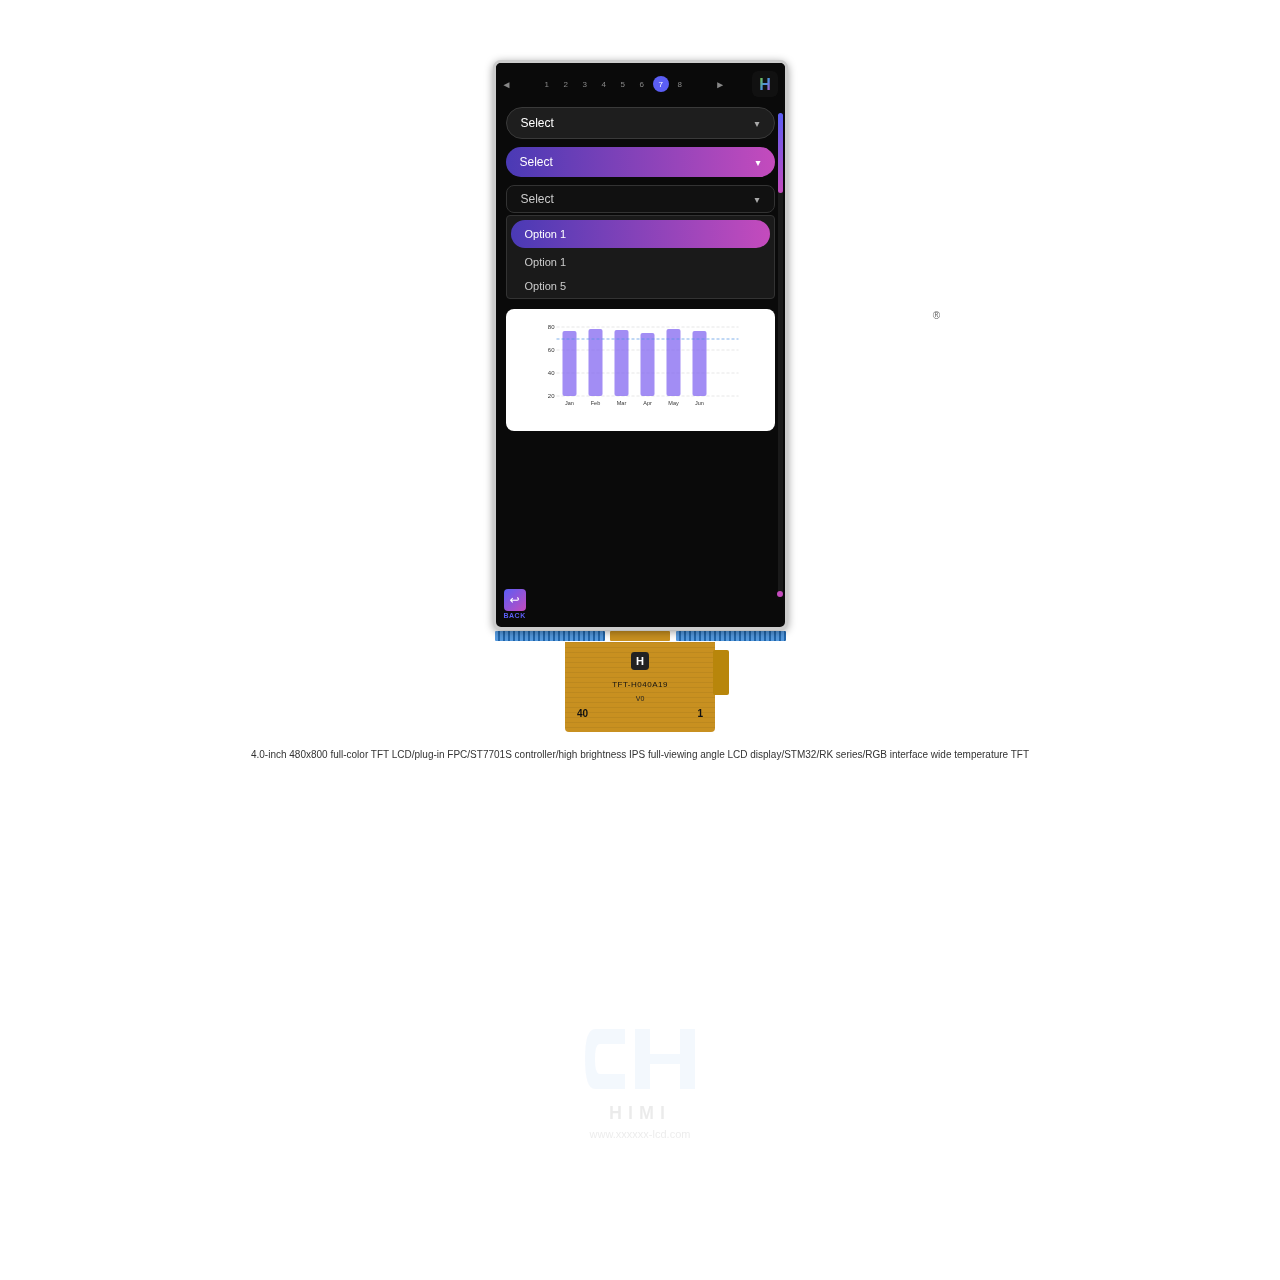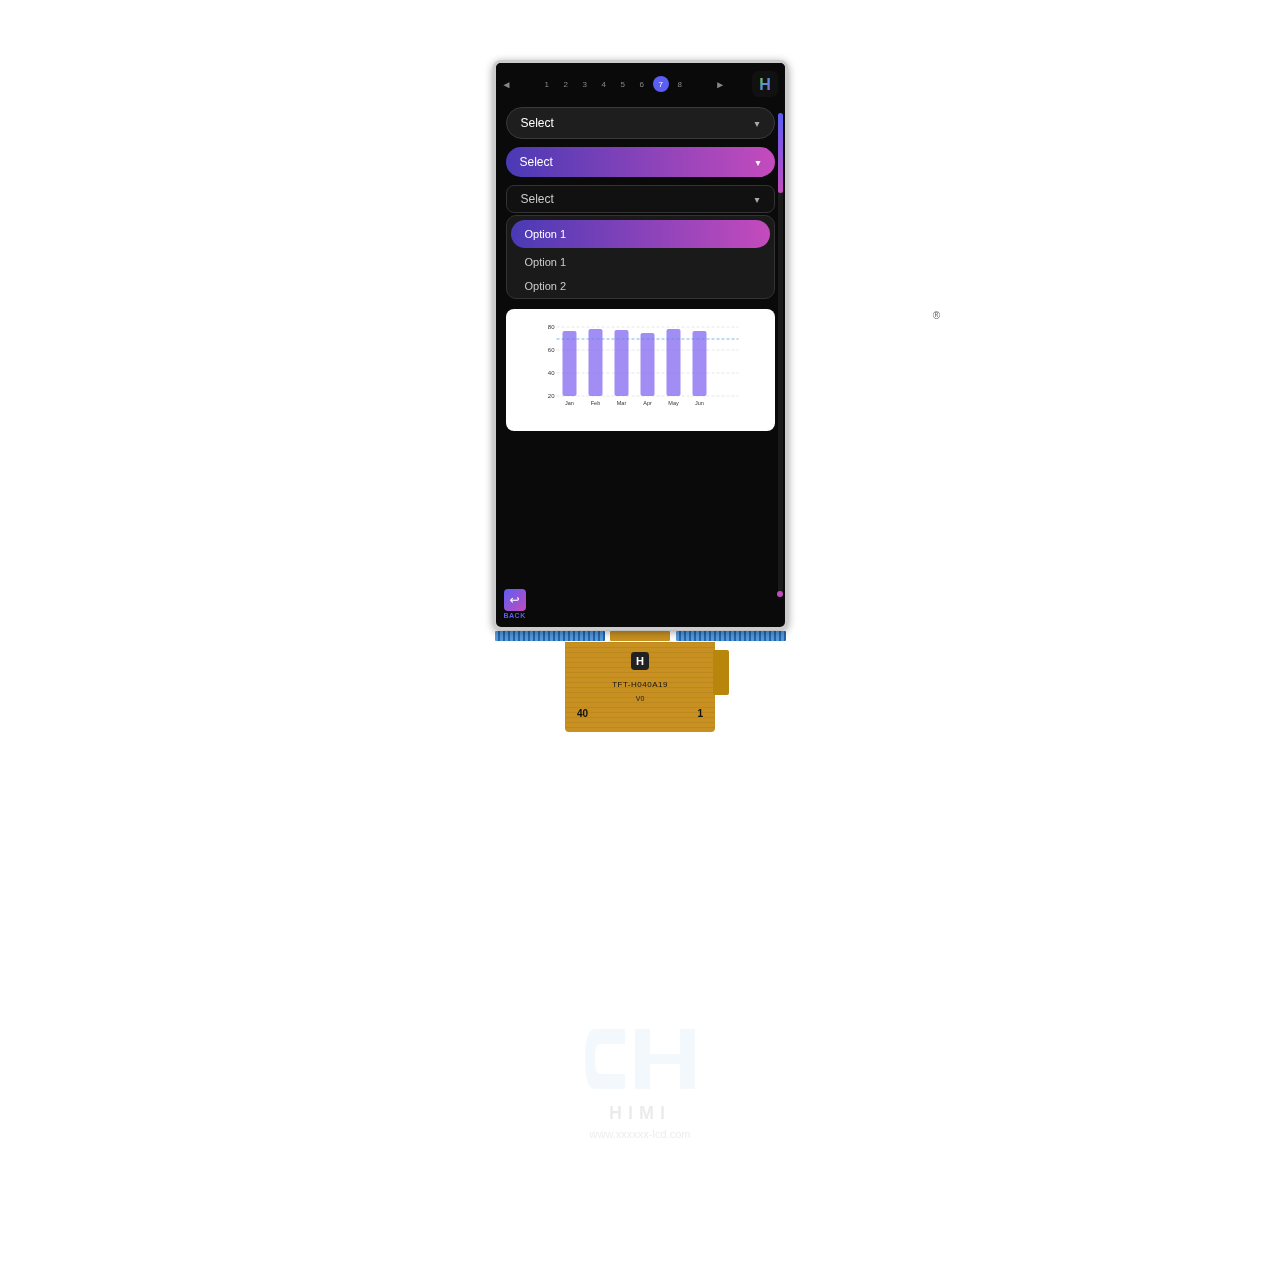--- a/index.html
+++ b/index.html
@@ -156,21 +156,21 @@
     }
 
     .dropdown-dark .chevron {
       color: #aaa;
       font-size: 10px;
     }
 
     
     .dropdown-menu {
       background: #1a1a1a;
-      border-radius: 10px;
+      border-radius: 4px;
       border: 1px solid #333;
       overflow: hidden;
     }
 
     .dropdown-menu-item {
       padding: 8px 14px;
       font-size: 11px;
       cursor: pointer;
     }
 
@@ -335,21 +335,21 @@
           </div>
 
           <div class="dropdown-menu" style="margin-top: 2px;">
             <div class="dropdown-menu-item selected">
               <span>Option 1</span>
             </div>
             <div class="dropdown-menu-item normal">
               <span>Option 1</span>
             </div>
             <div class="dropdown-menu-item normal">
-              <span>Option 2</span>
+              <span>Option 5</span>
             </div>
           </div>
         </div>
 
         <div class="chart-container">
           <svg class="chart-inner" viewBox="0 0 200 100">
 
             <text x="14" y="10" font-size="6" fill="#333" text-anchor="end">80</text>
             <text x="14" y="33" font-size="6" fill="#333" text-anchor="end">60</text>
             <text x="14" y="56" font-size="6" fill="#333" text-anchor="end">40</text>
@@ -423,20 +423,21 @@
 
         <div style="display:flex; justify-content:space-between; width:100%; z-index:2;">
           <span style="font-size:10px; color:#111; font-weight:bold;">40</span>
           <span style="font-size:10px; color:#111; font-weight:bold;">1</span>
         </div>
 
         <div style="position:absolute; right:-14px; top:8px; width:16px; height:45px; background:#b8860b; border-radius:2px; z-index:2;"></div>
       </div>
     </div>
 
+    <div class="bottom-caption">4.0-inch 480x800 full-color TFT LCD/plug-in FPC/ST7701S controller/high brightness IPS full-viewing angle LCD display/STM32/RK series/RGB interface wide temperature TFT</div>
 
   </div>
 
   <div style="position:absolute; bottom:140px; left:50%; transform:translateX(-50%); opacity:0.12; display:flex; flex-direction:column; align-items:center; gap:4px; pointer-events:none;">
     <svg width="130" height="80" viewBox="0 0 130 80">
 
       <path d="M20,10 Q10,10 10,40 Q10,70 20,70 L50,70 L50,55 L25,55 Q20,55 20,40 Q20,25 25,25 L50,25 L50,10 Z" fill="#4a90e2" opacity="0.5"></path>
       <path d="M60,10 L60,70 L75,70 L75,45 L105,45 L105,70 L120,70 L120,10 L105,10 L105,35 L75,35 L75,10 Z" fill="#4a90e2" opacity="0.5"></path>
     </svg>
     <div style="font-size:18px; color:#666; letter-spacing:6px; font-weight:bold;">HIMI</div>

